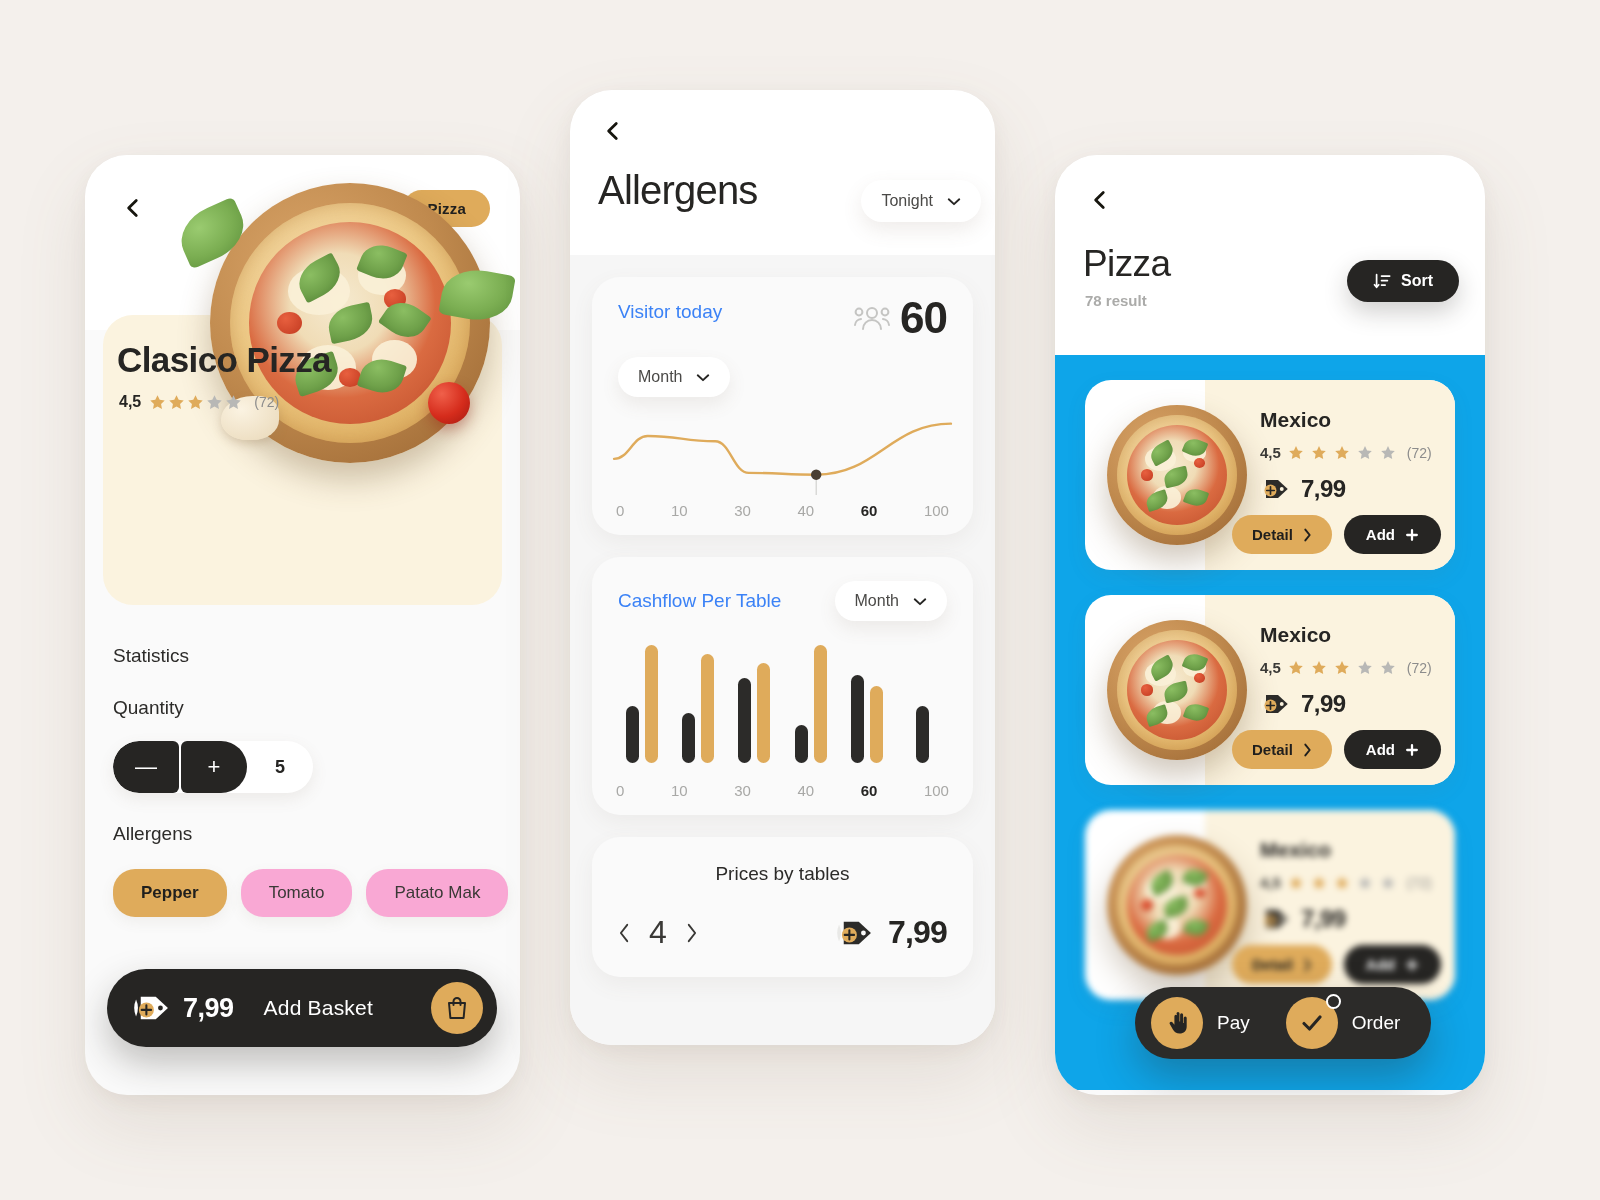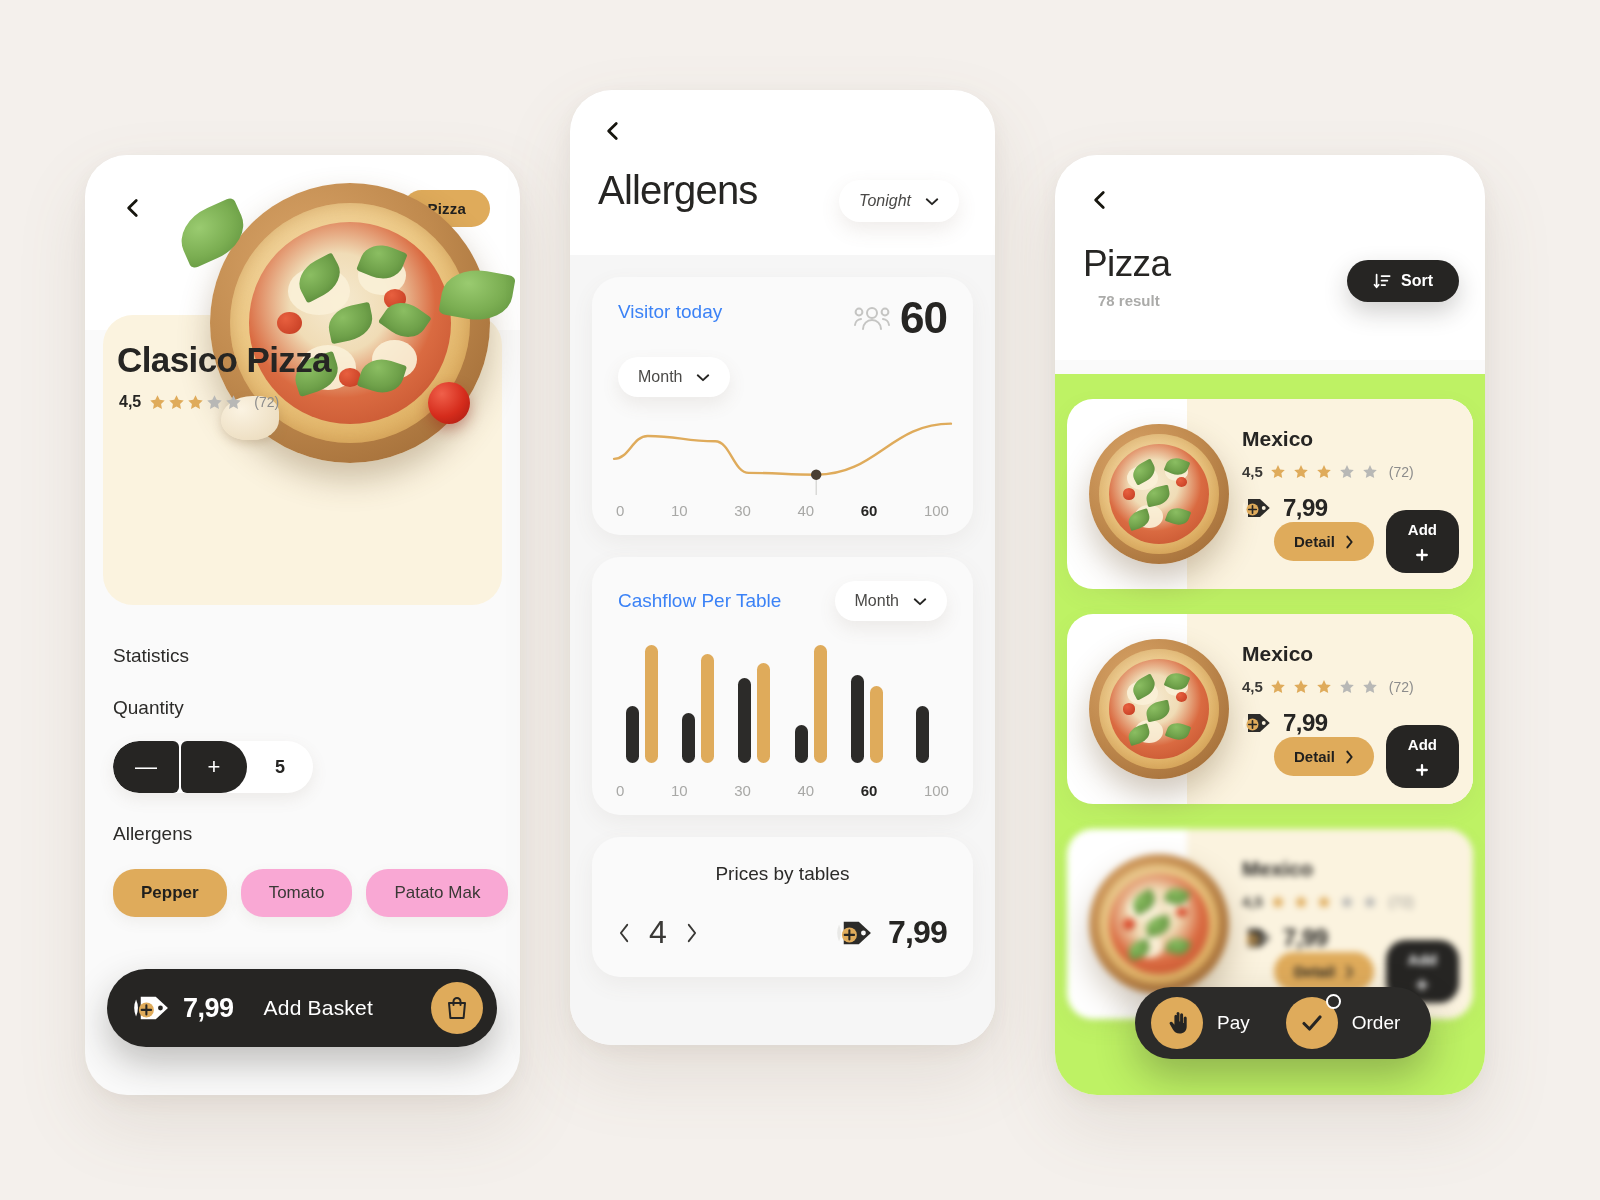--- a/index.html
+++ b/index.html
@@ -161,21 +161,21 @@
   .p2-title {
     position: absolute; left: 28px; top: 78px;
     font-size: 40px; font-weight: 400; color: #262523; letter-spacing: -.8px;
   }
   .sel-pill {
     position: absolute; background: #FFFFFF; border-radius: 24px;
     display: flex; align-items: center; gap: 14px;
     padding: 12px 20px; font-size: 16px; color: #4A4947;
     box-shadow: 0 8px 20px rgba(120,100,80,.12); cursor: pointer;
   }
-  #p2-period { right: 36px; top: 90px; font-style: italic; }
+  #p2-period { right: 14px; top: 90px; }
   .chev-d { width: 14px; height: 9px; display:block; }
 
   .p2-body { position: absolute; top: 165px; left: 0; width: 100%; height: 790px; background: #F6F6F6; padding: 22px; }
 
   .card {
     background: #FAFAFA; border-radius: 28px;
     box-shadow: 0 8px 22px rgba(120,100,80,.07);
     position: relative;
   }
   #card-visitor { height: 258px; padding: 24px 26px; }
@@ -218,31 +218,31 @@
   .pager { display: flex; align-items: center; gap: 18px; }
   .pg-arrow { width: 13px; height: 20px; cursor: pointer; display:block; }
   .pg-num { font-size: 32px; color: #3A3936; font-weight: 300; }
   .price-right { margin-left: auto; display: flex; align-items: center; gap: 14px; }
   .price-big { font-size: 32px; font-weight: 700; color: #262523; letter-spacing: -.8px; }
 
   
   .p3-head { position: relative; height: 205px; background: #FFFFFF; border-radius: 42px 42px 0 0; }
   #p3-back { left: 32px; top: 32px; }
   .p3-title { position: absolute; left: 28px; top: 88px; font-size: 37px; color: #262523; letter-spacing: -.6px; }
-  .p3-sub { position: absolute; left: 43px; top: 137px; font-size: 15px; color: #ABABA9; font-weight: 700; }
+  .p3-sub { position: absolute; left: 30px; top: 137px; font-size: 15px; color: #ABABA9; font-weight: 700; }
   .sort-btn {
     position: absolute; right: 26px; top: 105px;
     background: #262523; color: #FFFFFF; border-radius: 22px;
     padding: 12px 26px; font-size: 16px; font-weight: 700;
     display: flex; align-items: center; gap: 10px; cursor: pointer;
     box-shadow: 0 10px 24px rgba(40,35,30,.22);
   }
   .sort-ico { width: 18px; height: 18px; display:block; }
 
-  .p3-body { position: absolute; top: 219px; left: 0; width: 100%; height: 735px; background: #bef264; padding: 25px 12px; }
+  .p3-body { position: absolute; top: 200px; left: 0; width: 100%; height: 735px; background: #0ea5e9; padding: 25px 30px; }
 
   .food-card {
     position: relative; height: 190px; margin-bottom: 25px;
     background: #FFFFFF; border-radius: 26px;
     box-shadow: 0 8px 22px rgba(120,100,80,.07);
   }
   .food-card .tint {
     position: absolute; left: 120px; top: 0; right: 0; bottom: 0;
     background: #FBF3DF; border-radius: 0 26px 26px 0;
   }
@@ -257,21 +257,21 @@
   .fc-price-val { font-size: 24px; font-weight: 700; color: #262523; letter-spacing: -.5px; }
   .fc-actions { position: absolute; right: 14px; bottom: 16px; display: flex; gap: 12px; align-items: center; }
   .btn-detail {
     background: #DFAB5B; color: #201F1D; border-radius: 20px;
     padding: 11px 20px; font-size: 15px; font-weight: 700;
     display: flex; align-items: center; gap: 10px; cursor: pointer;
   }
   .btn-add {
     background: #262523; color: #FFFFFF; border-radius: 20px;
     padding: 11px 22px; font-size: 15px; font-weight: 700;
-    display: flex; align-items: center; gap: 10px; cursor: pointer; flex-direction: column;
+    display: flex; align-items: center; gap: 10px; cursor: pointer;
   }
   .mini-chev { width: 9px; height: 14px; display:block; }
   .mini-plus { width: 14px; height: 14px; display:block; }
 
   .blurred { filter: blur(3.2px); }
 
   .action-bar {
     position: absolute; left: 80px; bottom: 36px;
     width: 296px; height: 72px; background: #2C2B29;
     border-radius: 36px; display: flex; align-items: center;

